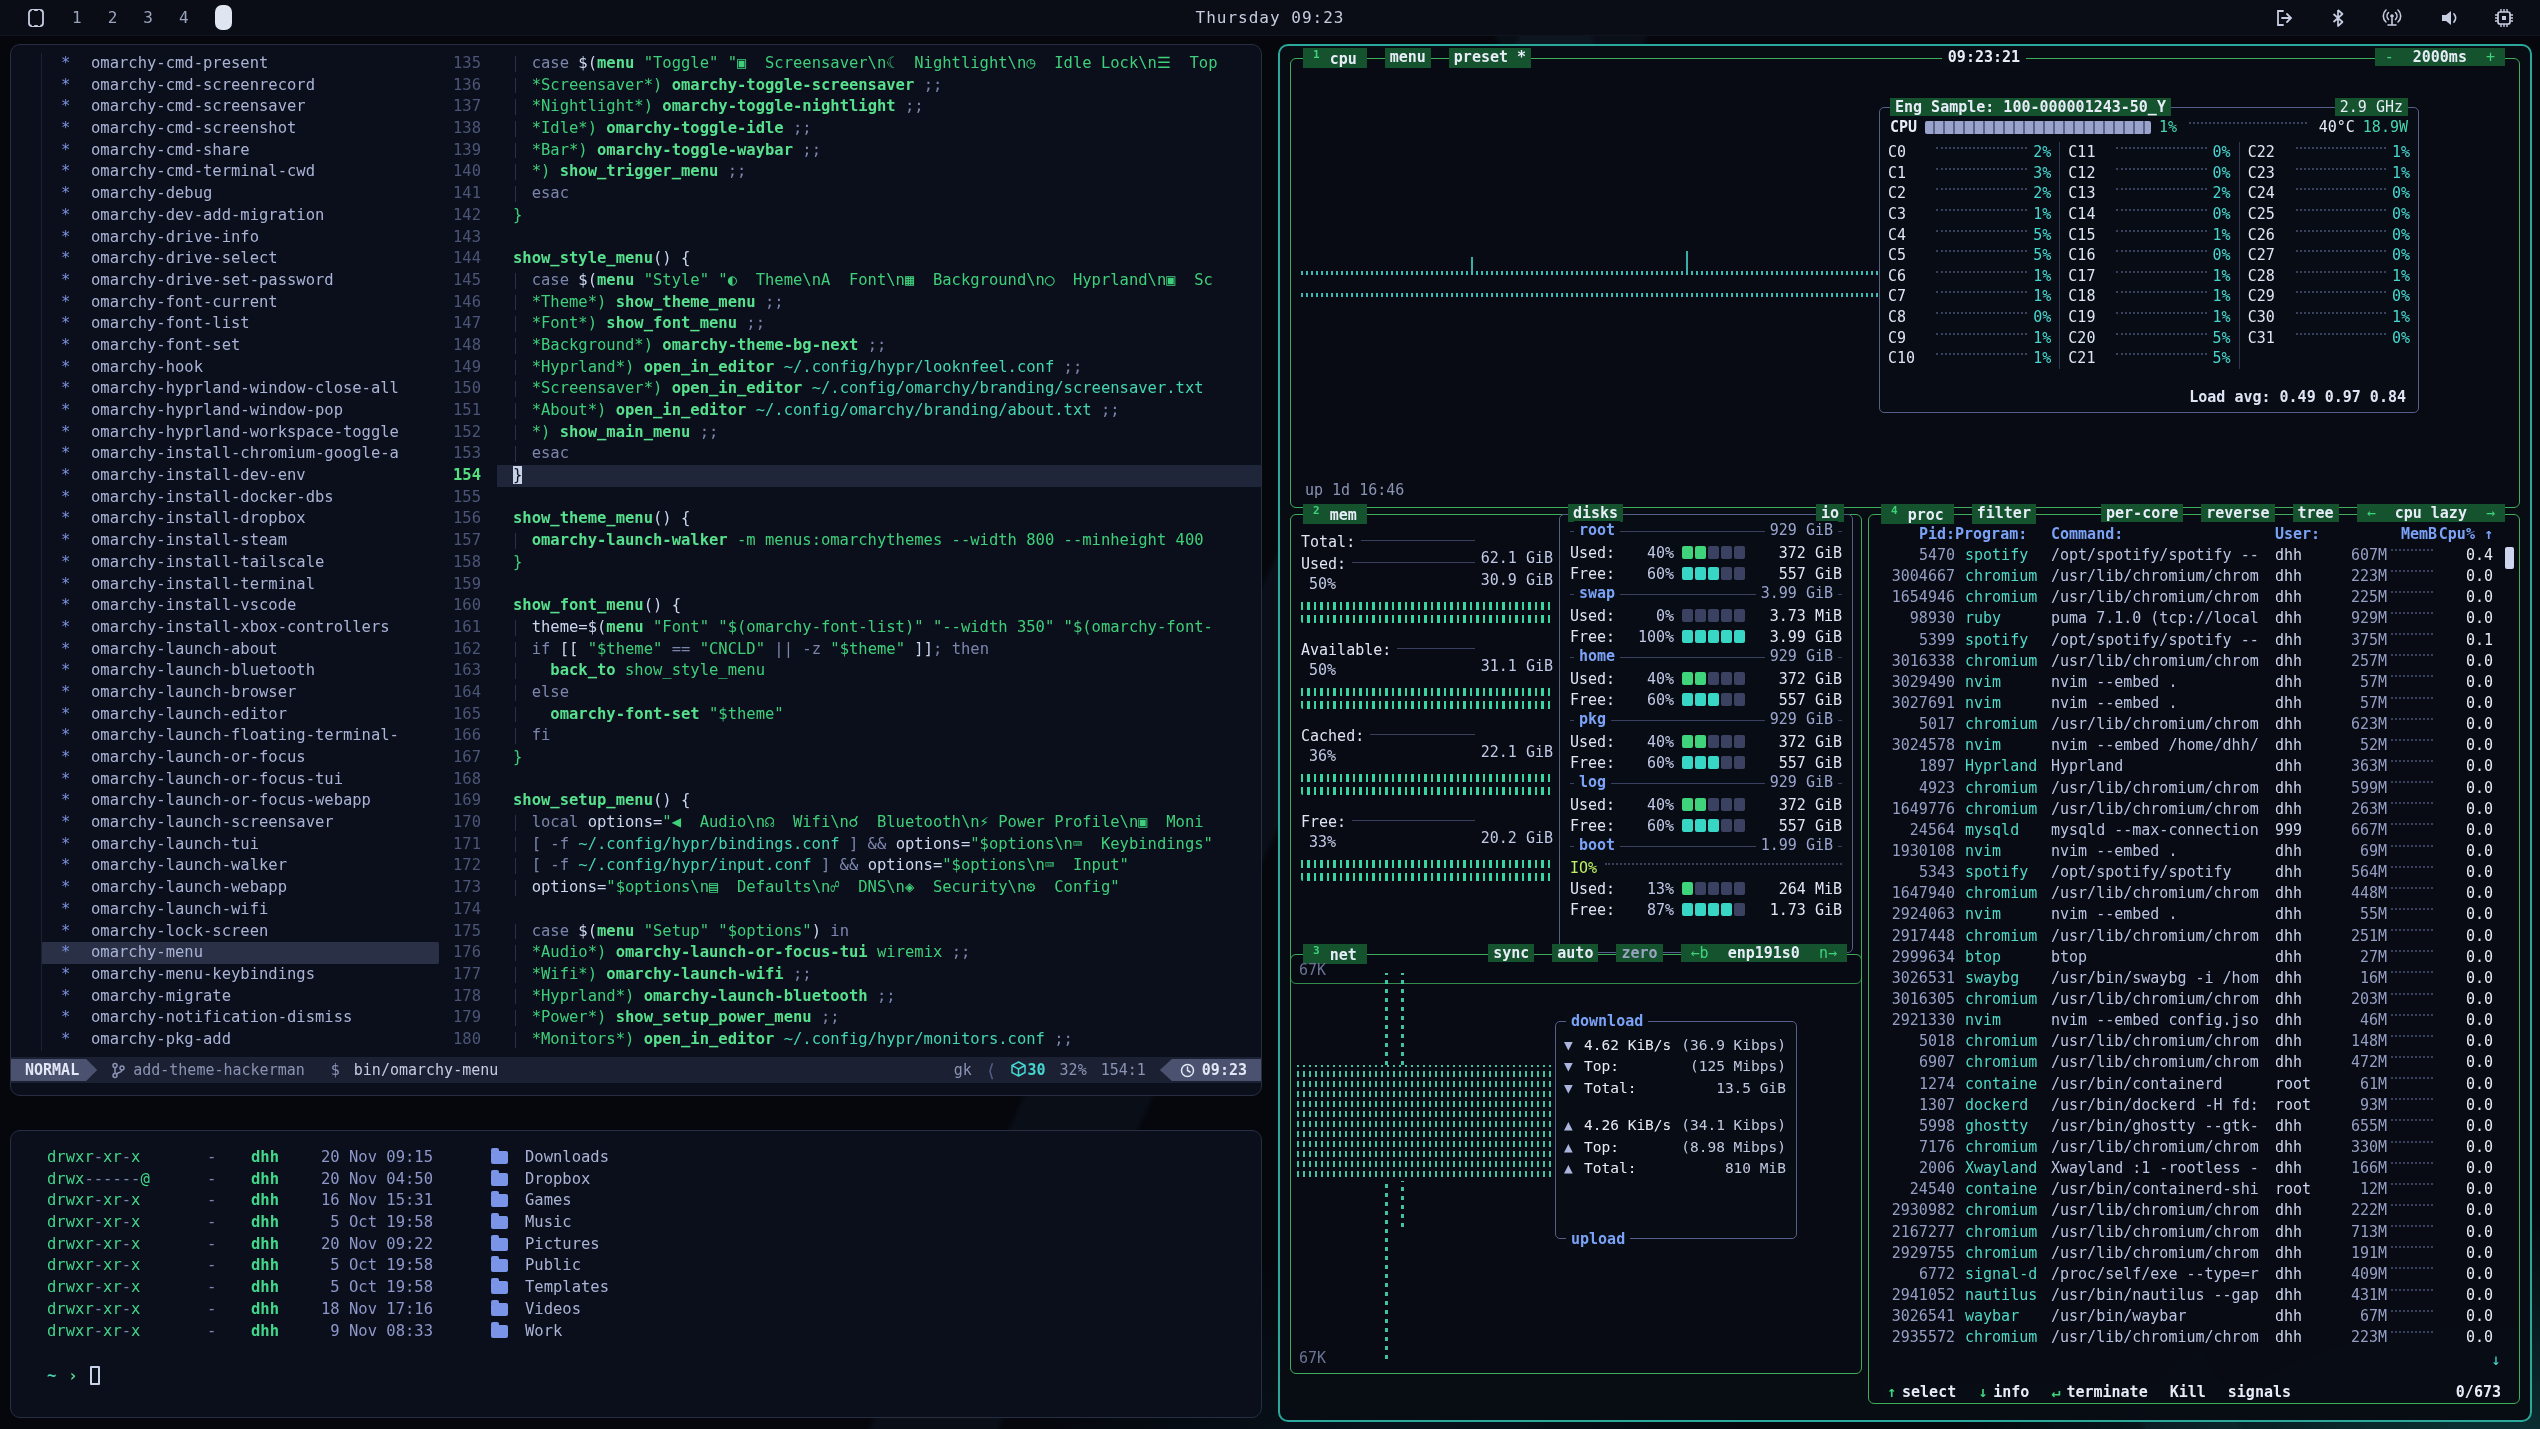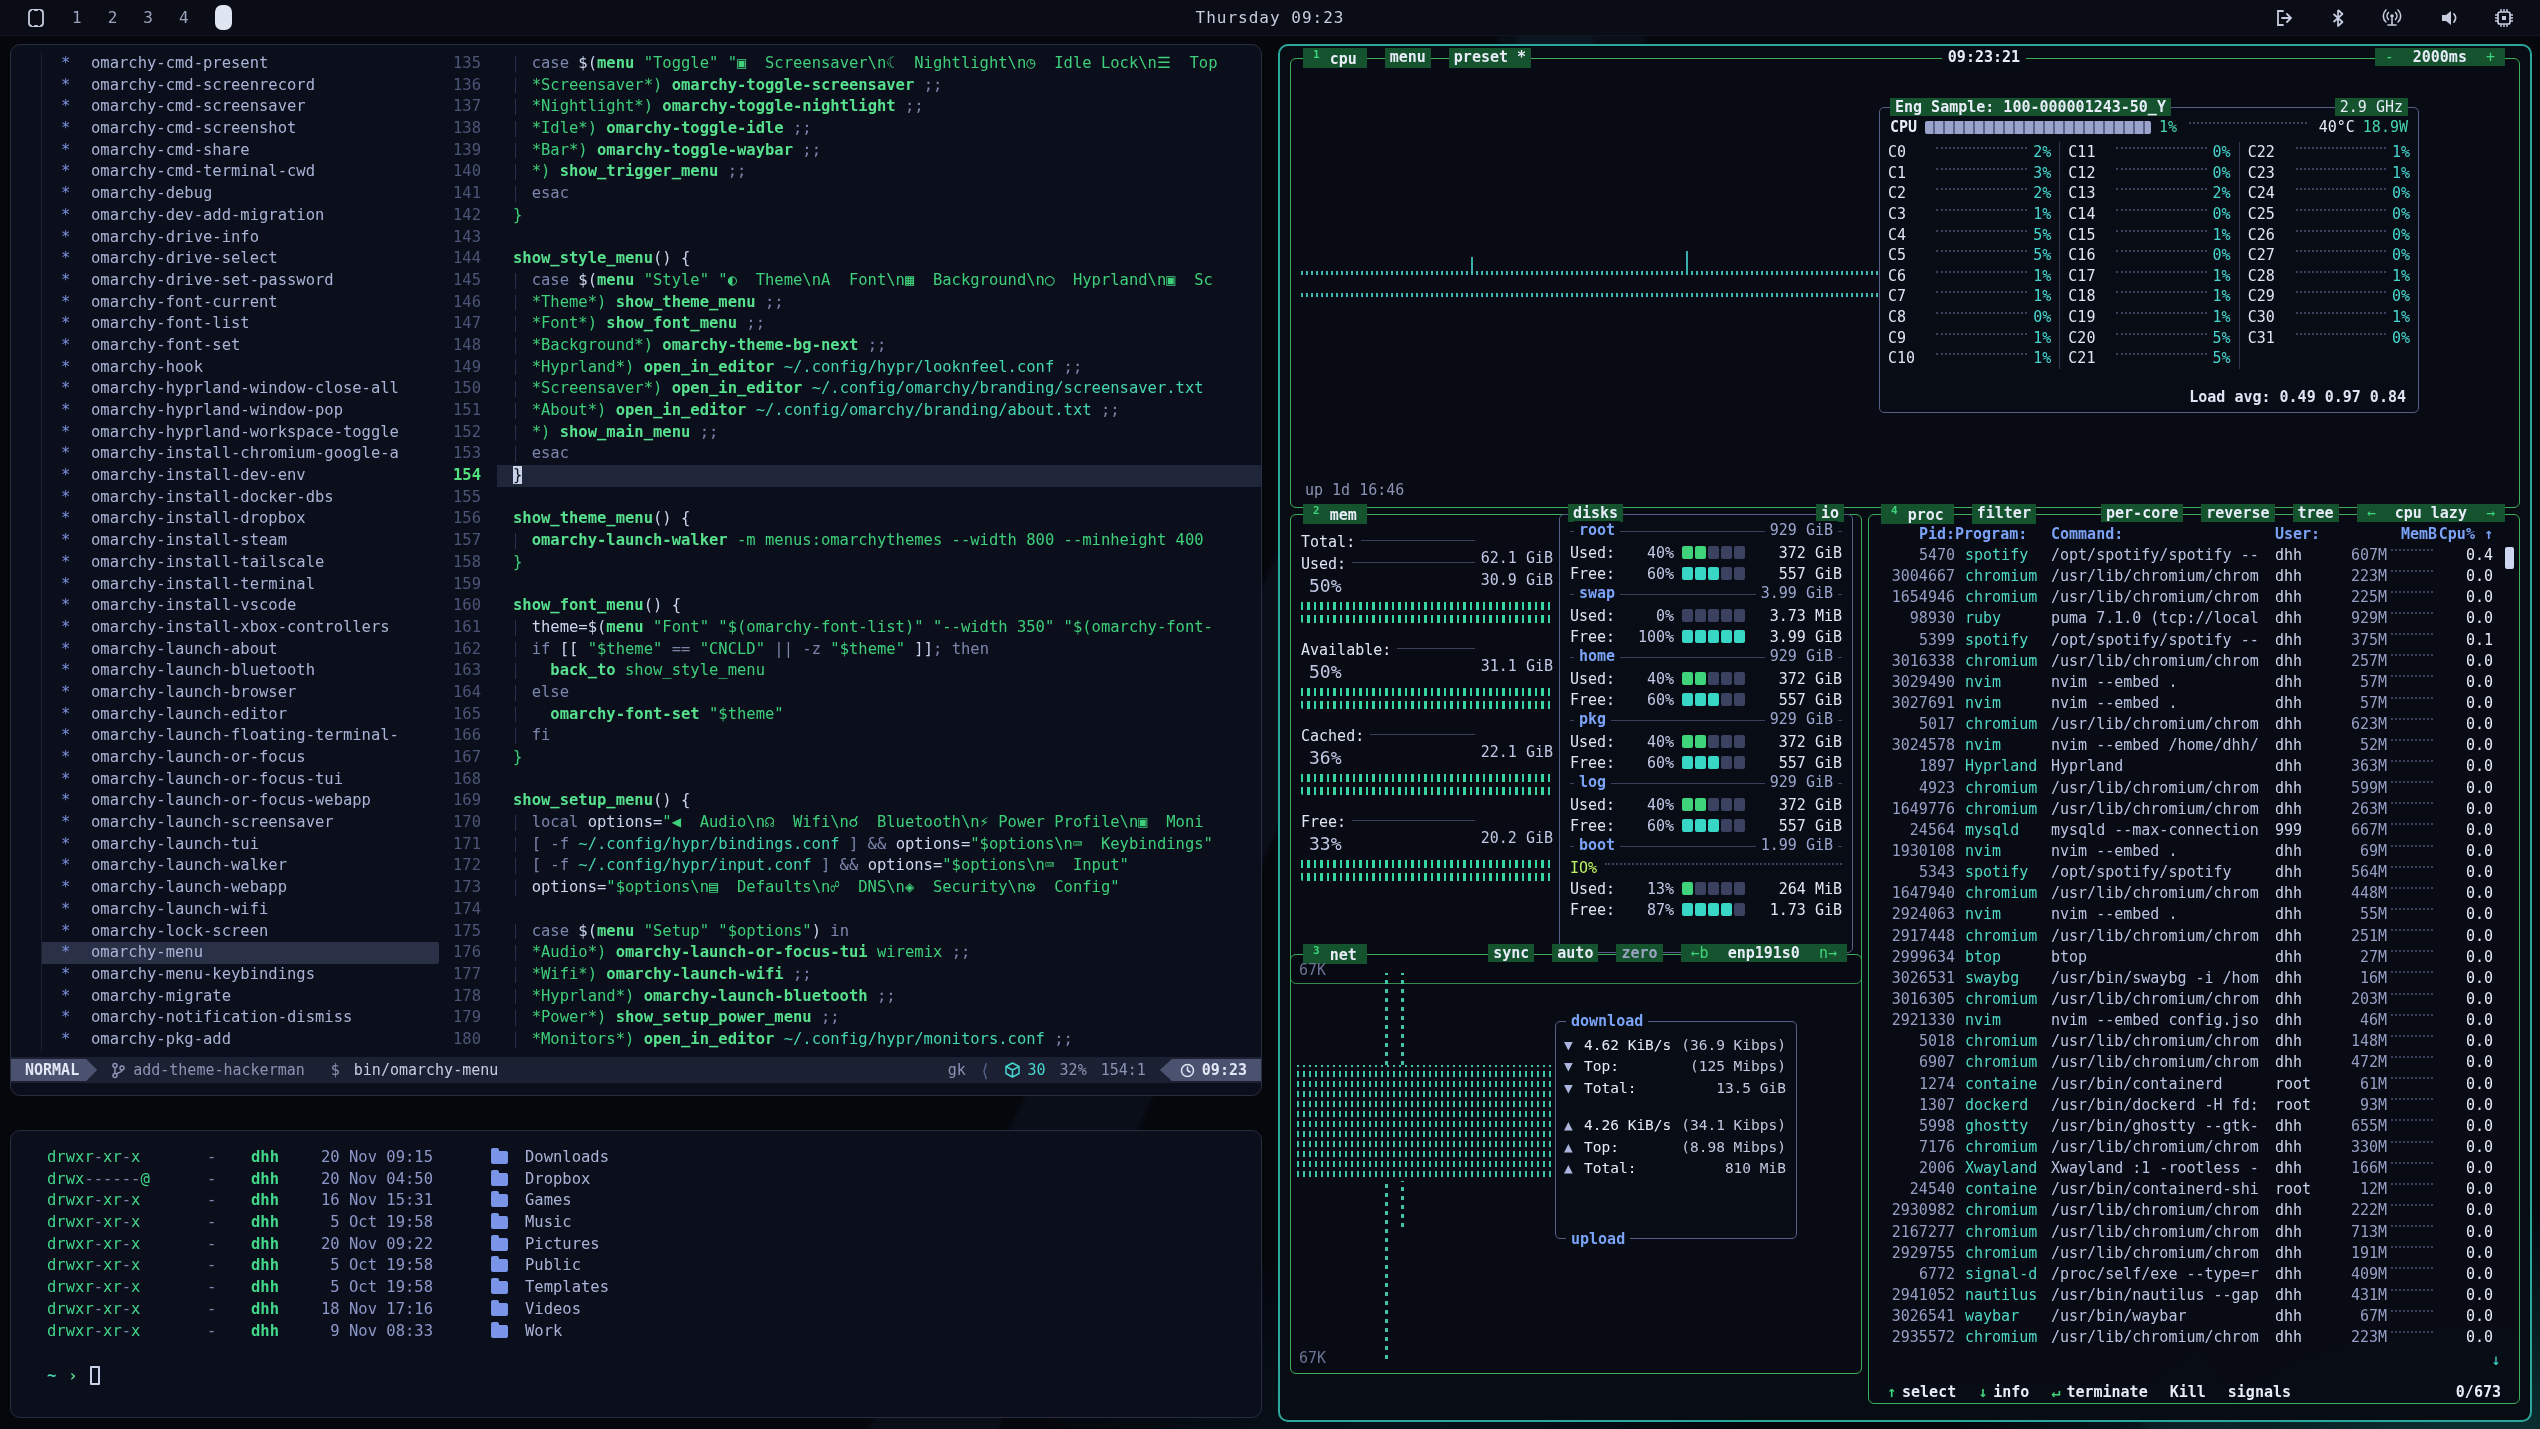--- a/index.html
+++ b/index.html
@@ -58,21 +58,21 @@
   #statusline { margin-top:auto; margin-bottom:12px; height:26px; background:#1b2132;
     display:flex; align-items:center; font-size:15px; }
   .mode { background:#4a5270; color:#e2e7f5; font-weight:bold; padding:2px 18px 2px 14px;
     clip-path:polygon(0 0,calc(100% - 11px) 0,100% 50%,calc(100% - 11px) 100%,0 100%); }
   .sl-branch { display:flex; align-items:center; gap:8px; color:#8b93b5; margin-left:14px; }
   .sl-dollar { color:#8b93b5; margin-left:26px; }
   .sl-file { color:#c3cbe3; margin-left:14px; }
   .sl-right { margin-left:auto; display:flex; align-items:center; gap:14px; }
   .sl-gk { color:#8b93b5; }
   .sl-sep { color:#565f89; font-size:18px; }
-  .sl-plug { display:flex; align-items:center; gap:8px; color:#46d6cf; font-weight:normal; }
+  .sl-plug { display:flex; align-items:flex-start; gap:2px; color:#46d6cf; font-weight:bold; }
   .sl-pct, .sl-pos { color:#8b93b5; }
   .stime { background:#4a5270; color:#e2e7f5; font-weight:bold; padding:2px 14px 2px 20px;
     display:flex; align-items:center; gap:7px;
     clip-path:polygon(0 50%,12px 0,100% 0,100% 100%,12px 100%); }
 
   
   .t-row { display:grid; grid-template-columns:160px 44px 70px 170px 34px 1fr;
     height:21.7px; font-size:15.5px; line-height:21.7px; white-space:pre; }
   .t-perm { color:#41d689; } .t-perm .pd { color:#7c86ad; }
   .t-link { color:#7c86ad; }
@@ -120,21 +120,21 @@
   #load { position:absolute; right:12px; bottom:6px; color:#dfe5f5; font-weight:bold; font-size:15px; }
   #uptime { position:absolute; left:14px; bottom:8px; color:#8b93b5; font-size:15px; }
 
   
   #p-mem { left:10px; top:468px; width:572px; height:470px; }
   #memcol { position:absolute; left:10px; top:16px; width:252px; }
   .m-line { display:flex; align-items:center; font-size:15px; height:22px; }
   .m-line .lbl { color:#dfe5f5; }
   .m-line .lead { flex:1; border-bottom:1px solid #39415f; margin:0 6px; transform:translateY(-2px); }
   .m-line .val { color:#c0c8e6;margin-top:32px; }
-  .m-pct { color:#c0c8e6; font-size:18px; height:22px; padding-left:8px; }
+  .m-pct { color:#c0c8e6; font-size:15px; height:22px; padding-left:8px; }
   .dmeter { height:24px; margin:2px 0 16px 0; border-radius:2px;
     background:
       repeating-linear-gradient(0deg, transparent 0 8px, #080c14 8px 13px),
       repeating-linear-gradient(90deg, #37d6a0 0 2.5px, transparent 2.5px 6.5px); }
   #dbox { position:absolute; left:268px; top:-1px; right:8px; bottom:30px;
     border:1px solid #565f89; border-radius:5px; background:#080c14; padding:6px 10px; }
   .d-title { position:relative; height:21px; font-size:15px;
     background:linear-gradient(transparent 10px, #39415f 10px 11px, transparent 11px); }
   .d-title .dn { position:absolute; left:4px; background:#080c14; padding:0 5px; color:#7aa2f7; font-weight:bold; }
   .d-title .ds { position:absolute; right:4px; background:#080c14; padding:0 5px; color:#9aa5ce; }

